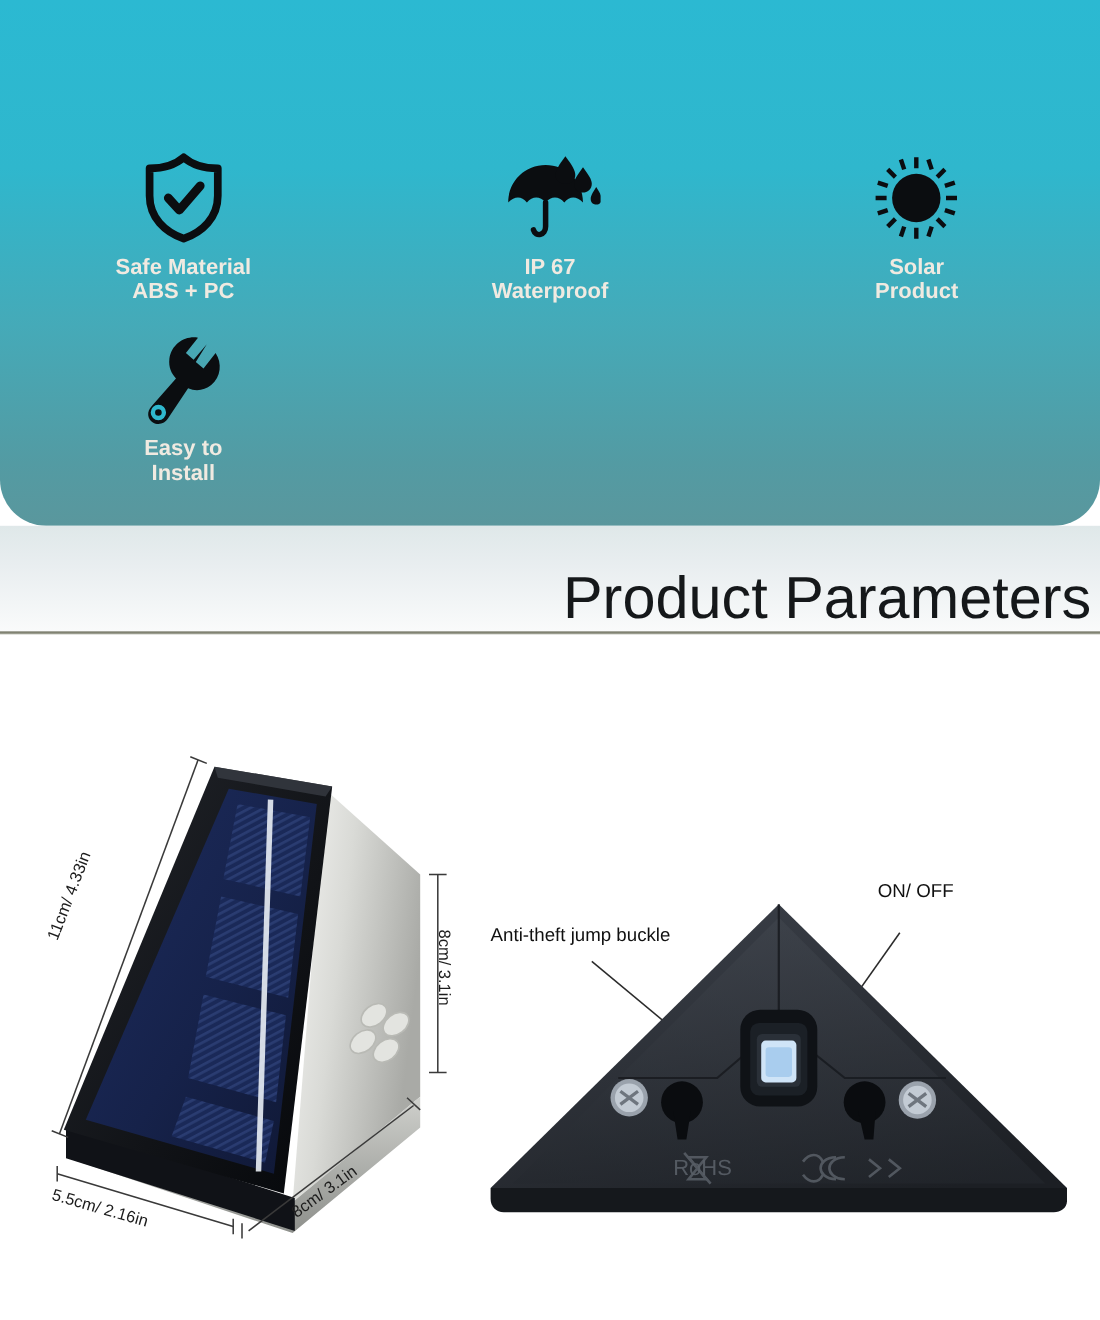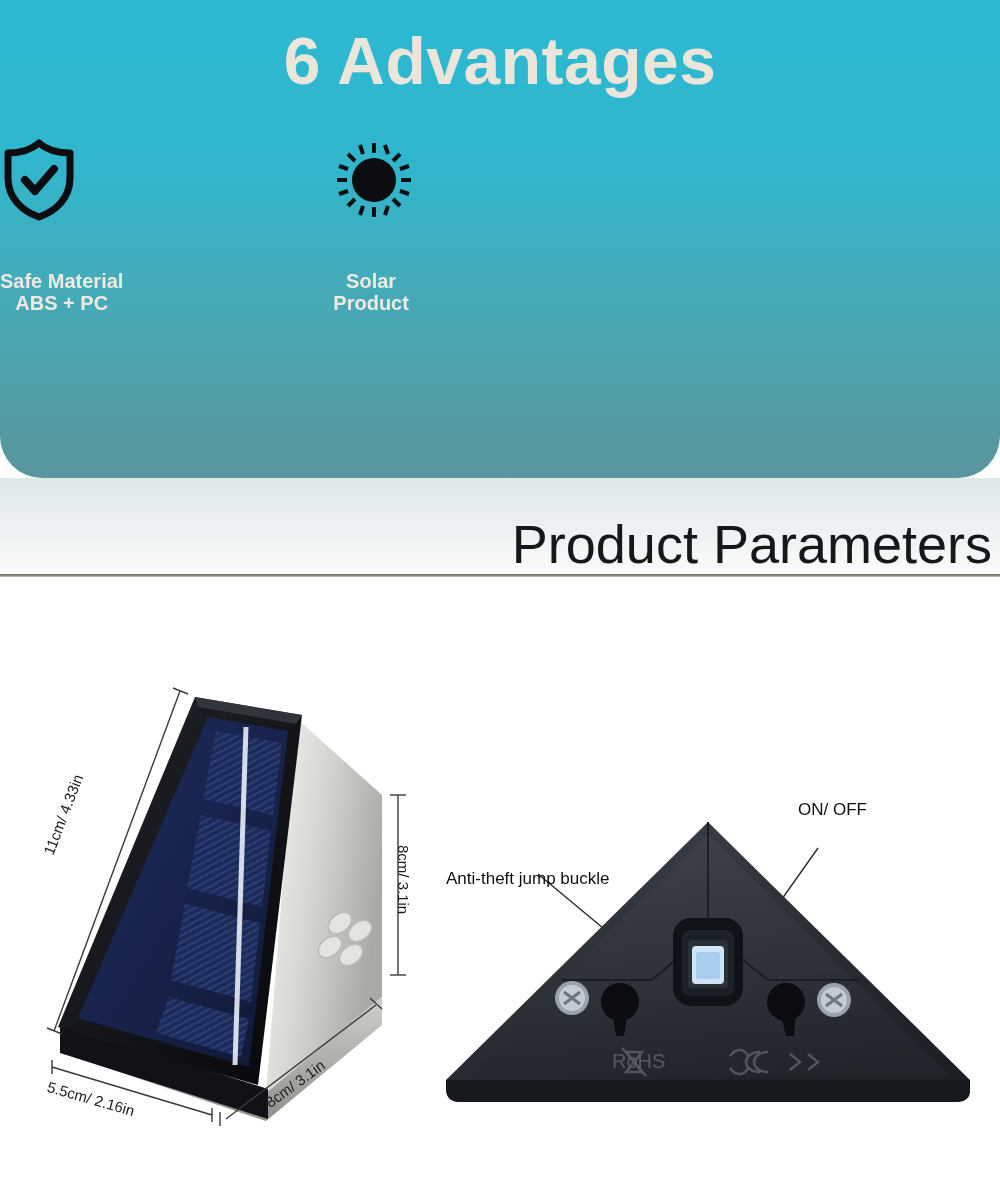--- a/index.html
+++ b/index.html
@@ -20,23 +20,22 @@
     position:absolute;left:0;top:27px;width:1000px;text-align:center;
     font-size:66px;font-weight:bold;color:#ece5da;letter-spacing:0.5px;
     line-height:1.05;
   }
 
   .adv-grid{
     position:absolute;left:0;top:132px;width:1000px;height:330px;
     display:grid;grid-template-columns:repeat(3,1fr);grid-template-rows:1fr 1fr;
   }
   .adv-item{
-    display:flex;flex-direction:column;align-items:flex-start;justify-content:flex-start;
+    display:flex;flex-direction:column;align-items:center;justify-content:flex-start;
     padding-top:6px;
-    gap:38px;
   }
   .adv-icon{height:84px;display:flex;align-items:center;justify-content:center;}
   .adv-label{
     margin-top:10px;text-align:center;color:#f0eae1;font-weight:bold;
     font-size:20px;line-height:1.12;white-space:pre-line;
   }
 
   
   #params-band{
     position:absolute;left:0;top:478px;width:1000px;height:97px;
@@ -74,36 +73,48 @@
     position:absolute;font-size:17px;color:#101010;white-space:nowrap;
   }
 
   svg{display:block;}
 </style>
 </head>
 <body>
 
 <div id="advantages-card">
 
-  <div id="advantages-title">6 Advantages</div>
 
   <div class="adv-grid">
 
     <div class="adv-item">
       <div class="adv-icon">
         <svg width="78" height="84" viewBox="0 0 78 84">
           <path d="M39 5 C30 13 18 15 8 15 L8 40 C8 60 22 73 39 79 C56 73 70 60 70 40 L70 15 C60 15 48 13 39 5 Z" fill="none" stroke="#0b0d10" stroke-width="7" stroke-linejoin="round"></path>
           <path d="M25 42 L35 53 L54 31" fill="none" stroke="#0b0d10" stroke-width="8" stroke-linecap="round" stroke-linejoin="round"></path>
         </svg>
       </div>
       <div class="adv-label">Safe Material
 ABS + PC</div>
     </div>
 
 
+    <div class="adv-item">
+      <div class="adv-icon">
+        <svg width="92" height="84" viewBox="0 0 92 84">
+          <path d="M8 46 C8 26 24 12 42 12 C60 12 76 26 76 46 C70 40 64 40 59 46 C54 40 47 40 42 46 C37 40 30 40 25 46 C20 40 14 40 8 46 Z" fill="#0b0d10"></path>
+          <path d="M42 46 L42 68 C42 76 33 78 31 71" fill="none" stroke="#0b0d10" stroke-width="5" stroke-linecap="round"></path>
+          <path d="M60 4 C66 12 69 17 69 21 C69 26 65 29 60 29 C55 29 51 26 51 21 C51 17 54 12 60 4 Z" fill="#0b0d10"></path>
+          <path d="M76 14 C81 21 84 25 84 29 C84 34 80 37 76 37 C71 37 68 34 68 29 C68 25 71 21 76 14 Z" fill="#0b0d10"></path>
+          <path d="M88 32 C91 37 93 40 93 43 C93 46 91 48 88 48 C85 48 83 46 83 43 C83 40 85 37 88 32 Z" fill="#0b0d10"></path>
+        </svg>
+      </div>
+      <div class="adv-label">IP 67
+Waterproof</div>
+    </div>
 
     <div class="adv-item">
       <div class="adv-icon">
         <svg width="82" height="82" viewBox="0 0 82 82">
           <circle cx="41" cy="41" r="22" fill="#0b0d10"></circle>
           <g stroke="#0b0d10" stroke-width="4" stroke-linecap="butt">
             <line x1="41" y1="4" x2="41" y2="14"></line>
             <line x1="41" y1="68" x2="41" y2="78"></line>
             <line x1="4" y1="41" x2="14" y2="41"></line>
             <line x1="68" y1="41" x2="78" y2="41"></line>
@@ -119,20 +130,32 @@
             <line x1="76" y1="55" x2="67" y2="52"></line>
             <line x1="27" y1="76" x2="30" y2="67"></line>
             <line x1="52" y1="76" x2="55" y2="67"></line>
           </g>
         </svg>
       </div>
       <div class="adv-label">Solar
 Product</div>
     </div>
 
+    <div class="adv-item">
+      <div class="adv-icon">
+        <svg width="78" height="84" viewBox="0 0 78 84">
+          <path d="M60 10 L48 24 L41 18 L52 4 C40 2 28 10 26 23 C25 31 28 37 32 41
+                   L10 66 C5 71 6 78 11 81 C16 84 22 82 25 77 L43 50
+                   C50 53 58 52 64 47 C73 40 74 27 68 18 L57 32 L50 26 Z" fill="#0b0d10"></path>
+          <circle cx="16" cy="72" r="5" fill="none" stroke="#2fb7cd" stroke-width="4"></circle>
+        </svg>
+      </div>
+      <div class="adv-label">Easy to
+Install</div>
+    </div>
 
 
   </div>
 </div>
 
 <div id="params-band">
   <div id="params-title">Product Parameters</div>
 </div>
 <div id="params-rule"></div>
 <div id="params-underglow"></div>
@@ -281,18 +304,18 @@
       </g>
       <g opacity="0.85" stroke="#5a6068" stroke-width="2.4" fill="none">
         <path d="M196 262 L212 262 L204 272 L212 282 L196 282 L204 272 Z"></path>
         <path d="M192 258 L216 286"></path>
         <path d="M300 266 c6 -8 14 -8 18 0 M300 278 c6 8 14 8 18 0"></path>
         <path d="M330 262 c-10 0 -14 6 -14 10 s4 10 14 10 M338 262 c-10 0 -14 6 -14 10 s4 10 14 10"></path>
         <path d="M360 264 l10 8 l-10 8 M378 264 l10 8 l-10 8"></path>
       </g>
     </svg>
 
-    <div class="callout-label" style="left:16px;top:50px;margin-top:29px;">Anti-theft jump buckle</div>
+    <div class="callout-label" style="left:16px;top:50px;">Anti-theft jump buckle</div>
 
     <div class="callout-label" style="left:368px;top:10px;">ON/ OFF</div>
   </div>
 
 </div>
 
 </body></html>

